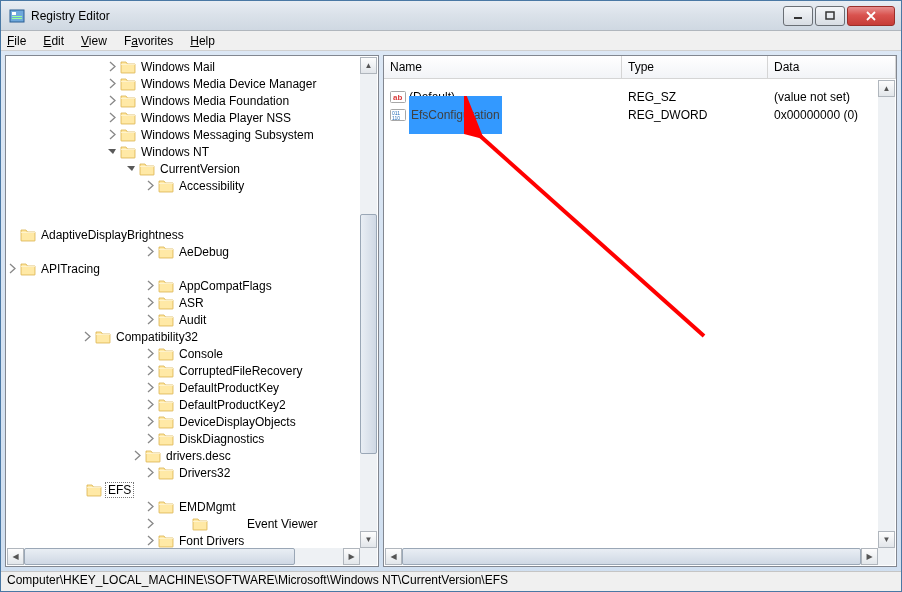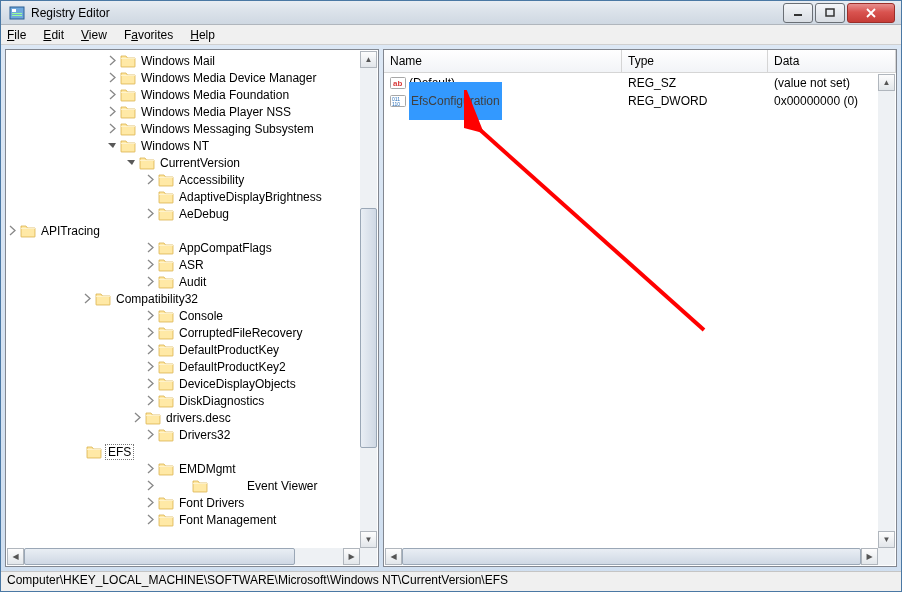--- a/index.html
+++ b/index.html
@@ -1,18 +1,18 @@
 <!DOCTYPE html>
 <html><head>
 <meta charset="utf-8">
 <style>
 * { box-sizing: border-box; }
 body { margin:0; font-family:"Segoe UI",Tahoma,sans-serif; font-size:12px; color:#000; background:#fff; overflow:hidden; width:902px; height:592px; }
 .window { width:902px; height:592px; border:1px solid #4a78a4; background: linear-gradient(to bottom,#dde8f5 0%,#d0dff0 100%); display:flex; flex-direction:column; }
-.titlebar { height:24px; display:flex; align-items:center; padding:0 6px 0 8px; background:linear-gradient(to bottom,#e8edf3 0%,#dbe2ea 45%,#cfd8e2 100%); border-bottom:1px solid #b0b6bd; }
+.titlebar { height:30px; display:flex; align-items:center; padding:0 6px 0 8px; background:linear-gradient(to bottom,#e8edf3 0%,#dbe2ea 45%,#cfd8e2 100%); border-bottom:1px solid #b0b6bd; }
 .titlebar .icon { width:16px; height:16px; margin-right:6px; }
 .titlebar .title { flex:1; font-size:12px; color:#000; }
 .winbtns { display:flex; gap:0; }
 .winbtn { width:30px; height:20px; border:1px solid #6a6f75; border-radius:3px; margin-left:2px; display:flex; align-items:center; justify-content:center; font-size:10px; cursor:default; }
 .winbtn.min,.winbtn.max { background:linear-gradient(to bottom,#f4f6f9,#d8dde3); }
 .winbtn.close { width:48px; background:linear-gradient(to bottom,#e78f8e 0%,#d9534f 45%,#c63c37 100%); color:#fff; border-color:#9a2e29; }
 .menubar { height:20px; display:flex; align-items:center; padding:0 6px; background:#f0f0f0; border-bottom:1px solid #d0d0d0; gap:17px; }
 .menubar span { cursor:default; }
 .menubar span u { text-decoration:underline; }
 .body { flex:1; display:flex; padding:4px; gap:0; min-height:0; }
@@ -176,21 +176,21 @@
               <svg width="11" height="11">
                 <path d="M3 1 L8 5.5 L3 10" fill="none" stroke="#888" stroke-width="1.3"></path>
               </svg>
             </span>
             <svg class="folder-icon" viewBox="0 0 16 16">
               <path d="M1 3h5l1.5 2H15v8.5a.5.5 0 01-.5.5H1.5a.5.5 0 01-.5-.5V3z" fill="#ffe9a6" stroke="#d6a93a" stroke-width="0.7"></path>
               <path d="M1 5h14v.8H1z" fill="#fff6d6"></path>
             </svg>
             <span class="label">Accessibility</span>
           </div>
-          <div class="treeitem" style="padding-left: 138px;">
+          <div class="treeitem" style=" margin-top: 32px;">
             <span class="exp"></span>
             <svg class="folder-icon" viewBox="0 0 16 16">
               <path d="M1 3h5l1.5 2H15v8.5a.5.5 0 01-.5.5H1.5a.5.5 0 01-.5-.5V3z" fill="#ffe9a6" stroke="#d6a93a" stroke-width="0.7"></path>
               <path d="M1 5h14v.8H1z" fill="#fff6d6"></path>
             </svg>
             <span class="label">AdaptiveDisplayBrightness</span>
           </div>
           <div class="treeitem" style="padding-left: 138px;">
             <span class="exp">
               <svg width="11" height="11">
@@ -425,21 +425,21 @@
       </div>
       <div class="scrollbar-h">
         <div class="sbarrow-h">◀</div>
         <div class="sbtrack-h">
             <div class="sbthumb-h" style="left:0;width:85%;"></div>
           </div>
         <div class="sbarrow-h">▶</div>
       </div>
       <div class="corner"></div>
     </div>
-    <div class="pane listpane" style="position:relative;">
+    <div class="pane listpane" style="position:relative;gap:8px;">
       <div class="listhdr">
         <div class="col" style="width:238px">Name</div>
         <div class="col" style="width:146px">Type</div>
         <div class="col" style="flex:1">Data</div>
       </div>
       <div class="listbody" id="listbody">
           <div class="listrow">
             <div class="c name">
               <svg class="valicon" viewBox="0 0 16 16">
                 <rect x="0.5" y="2.5" width="15" height="11" rx="1" fill="#fff" stroke="#a7a7a7"></rect>

